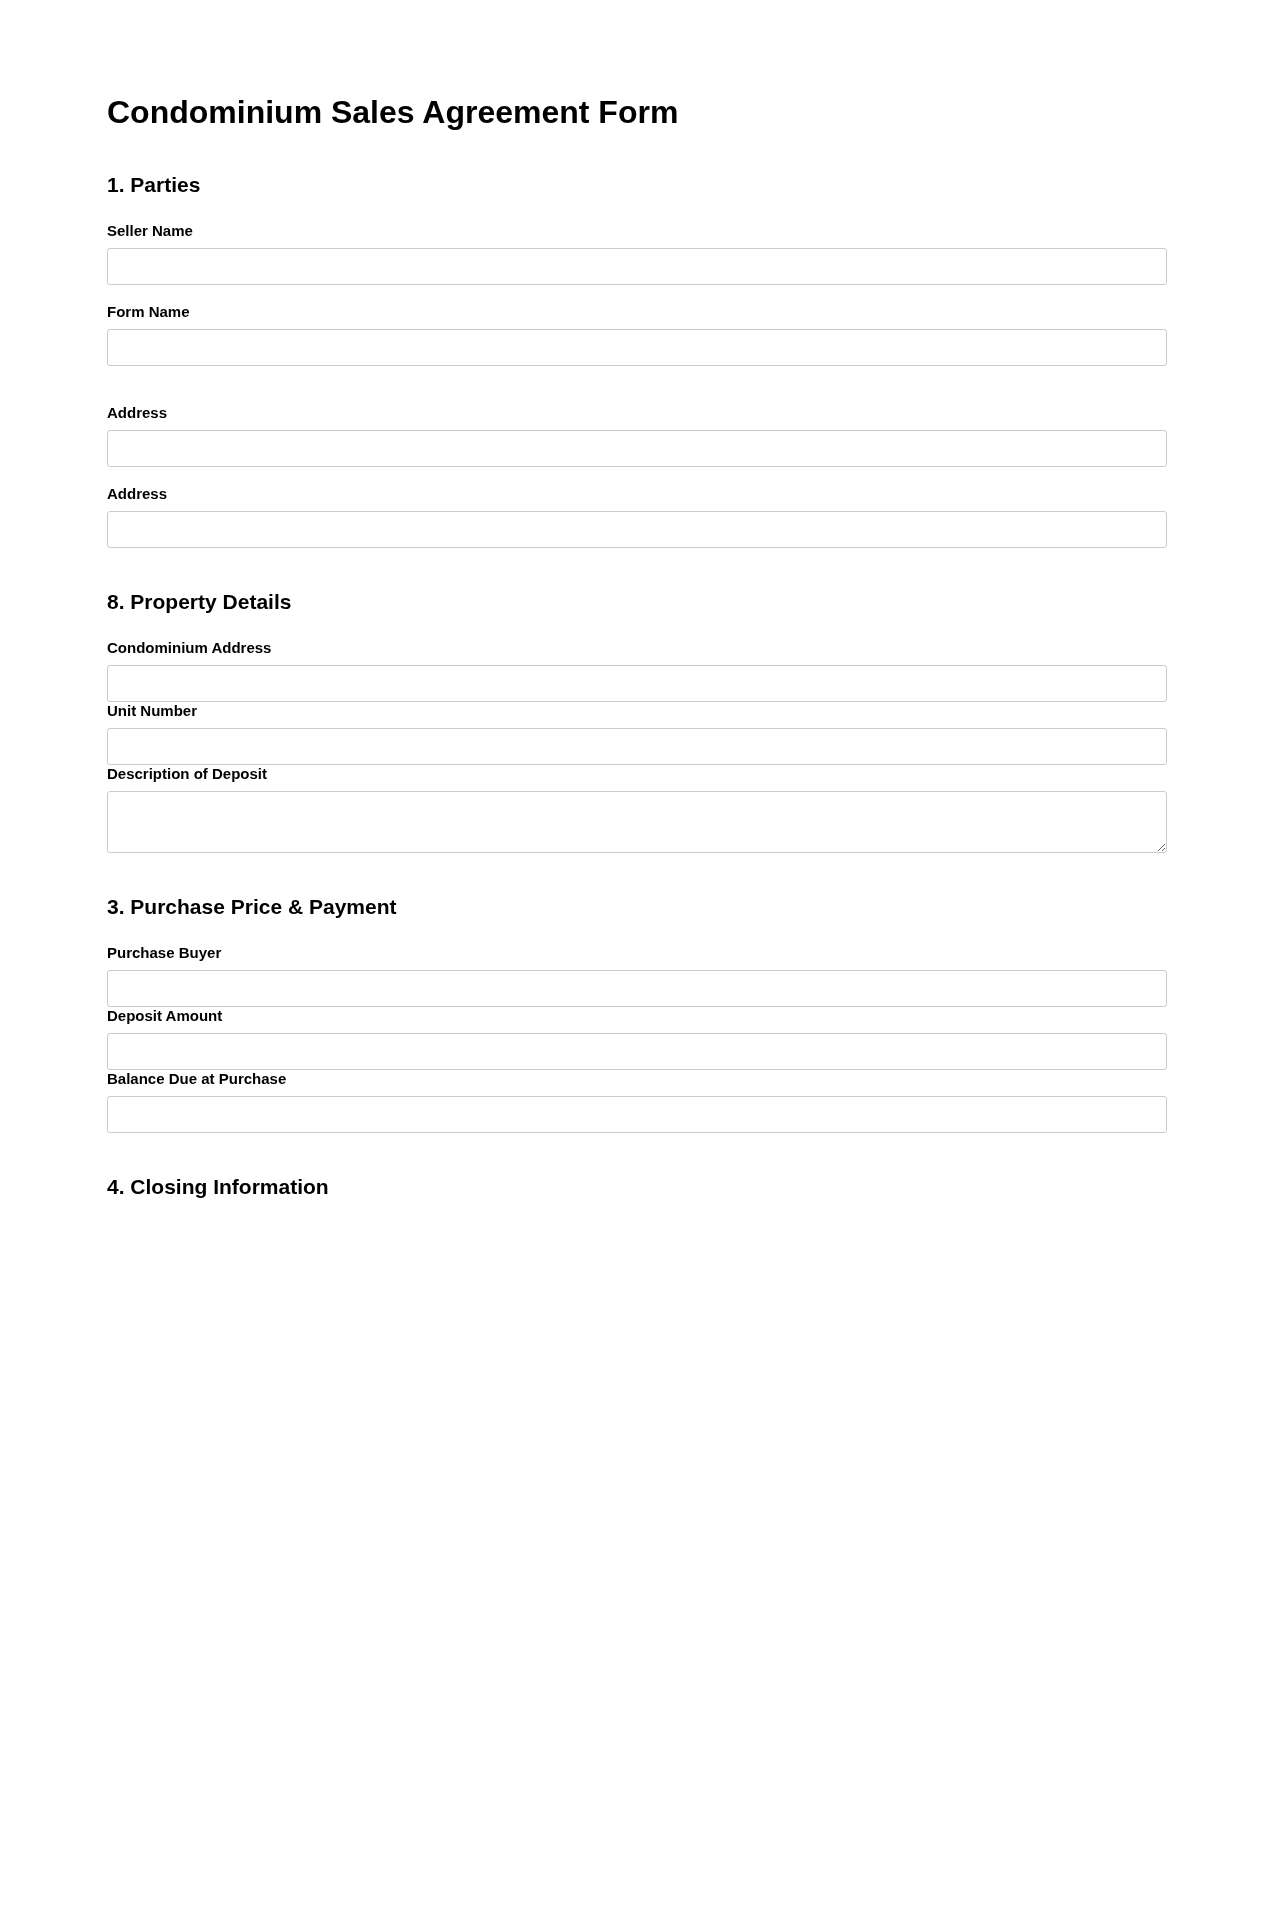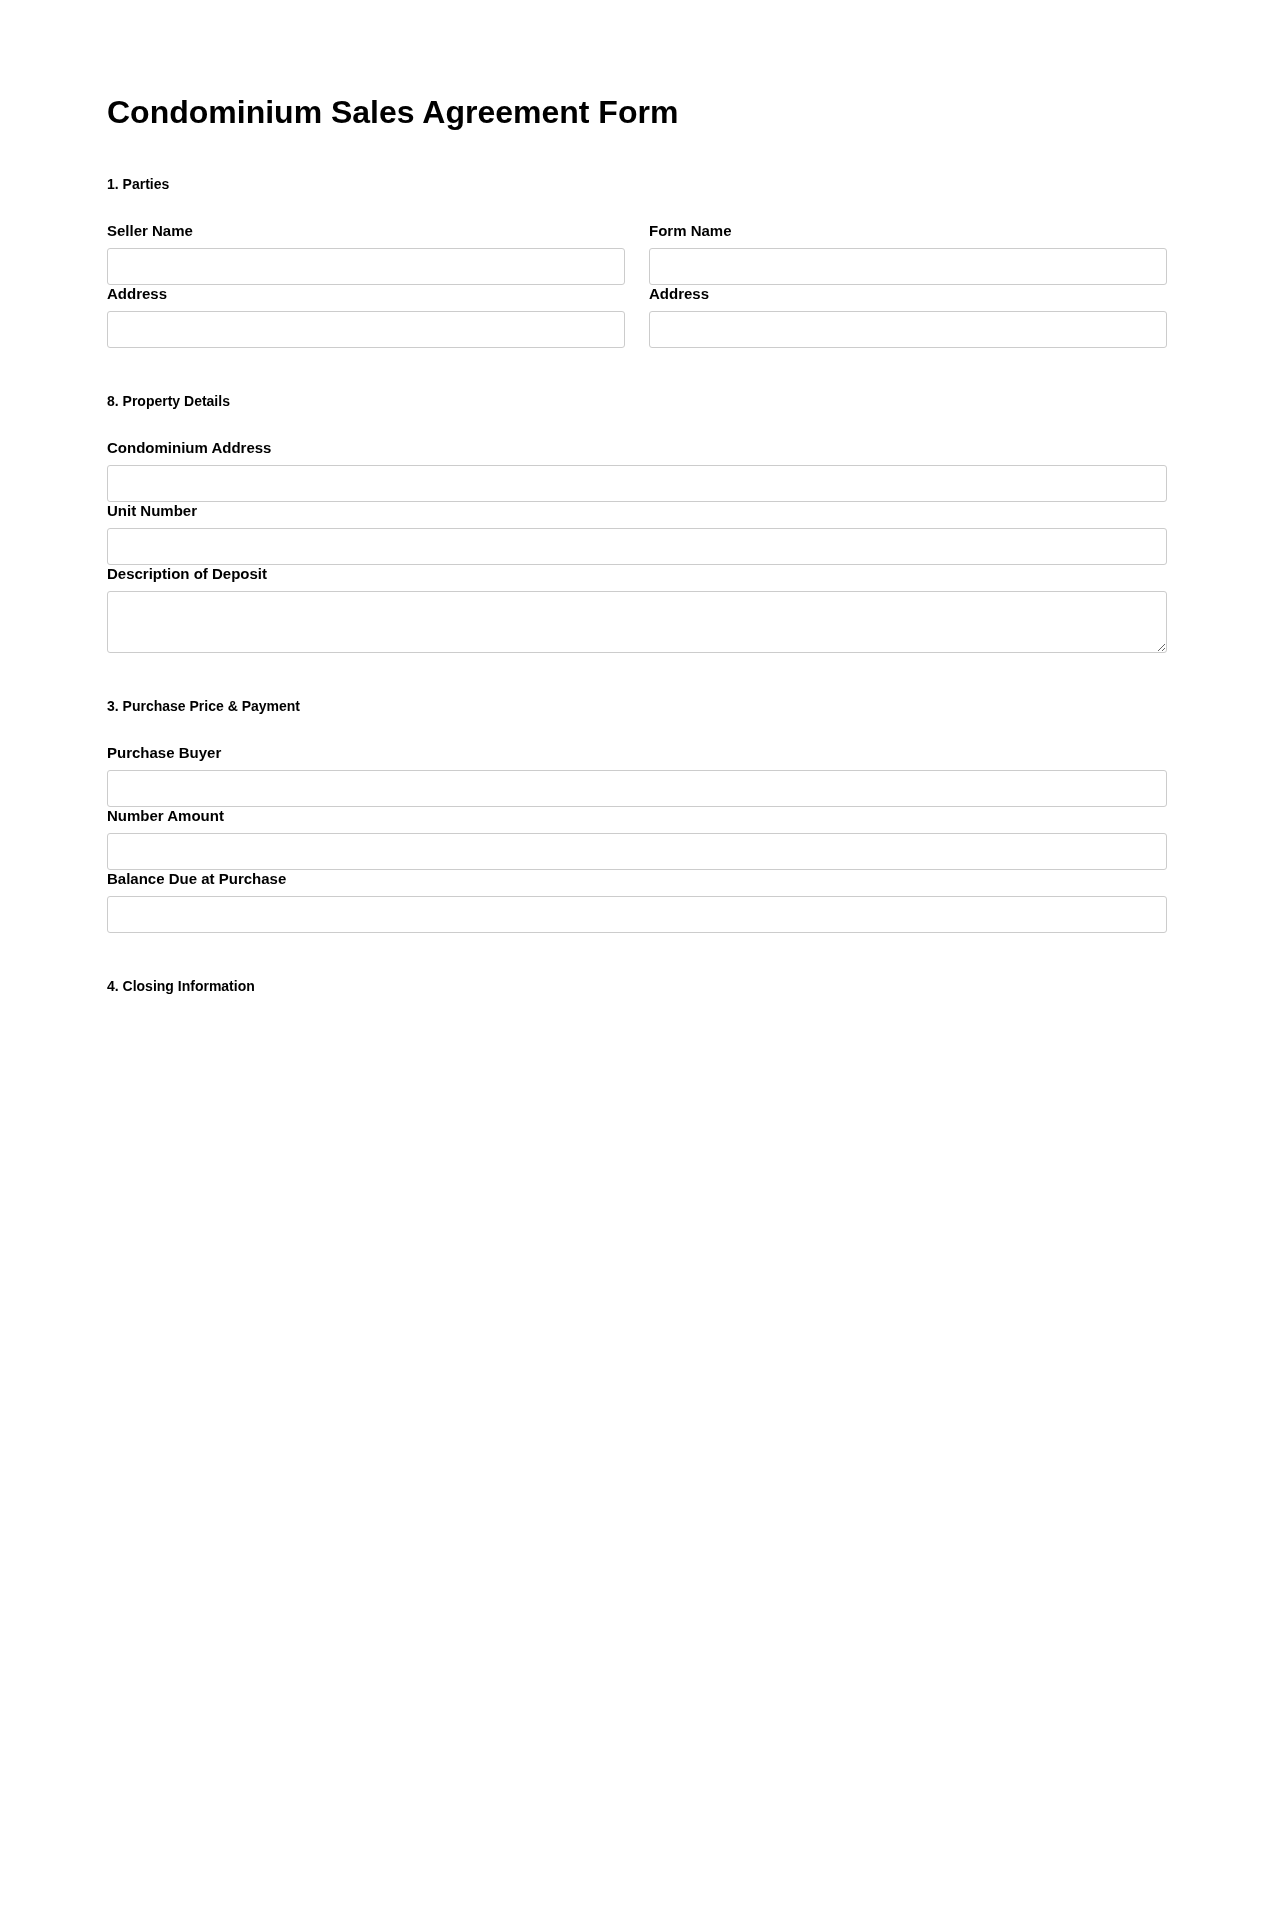--- a/index.html
+++ b/index.html
@@ -18,21 +18,21 @@
     padding: 94px 96px 60px 107px;
   }
   h1.form-title {
     font-size: 32px;
     font-weight: bold;
     line-height: 1.15;
     margin: 0;
     color: #000000;
   }
   h2.section-heading {
-    font-size: 14px;
+    font-size: 21px;
     font-weight: bold;
     line-height: 23px;
     margin: 42px 0 26px 0;
     color: #000000;
   }
   .field { }
   .field-label {
     display: block;
     font-size: 15px;
     font-weight: bold;
@@ -53,21 +53,23 @@
     display: block;
   }
   .text-input { height: 37px; }
   .text-area {
     height: 62px;
     resize: both;
     overflow: auto;
   }
   .row {
     display: flex;
-    gap: 24px;
+    gap: 18px;
+    margin-bottom: 38px;
+    flex-direction: column;
   }
   .row .field {
     flex: 1;
     margin-bottom: 0;
   }
   section { margin: 0; padding: 0; }
 </style>
 </head>
 <body>
 
@@ -122,21 +124,21 @@
 
   <section>
     <h2 class="section-heading">3. Purchase Price &amp; Payment</h2>
 
     <div class="field">
       <label class="field-label">Purchase Buyer</label>
       <input type="text" class="text-input" value="" style="">
     </div>
 
     <div class="field">
-      <label class="field-label">Number Amount</label>
+      <label class="field-label">Deposit Amount</label>
       <input type="text" class="text-input" value="" style="">
     </div>
 
     <div class="field">
       <label class="field-label">Balance Due at Purchase</label>
       <input type="text" class="text-input" value="" style="">
     </div>
 
   </section>
 

